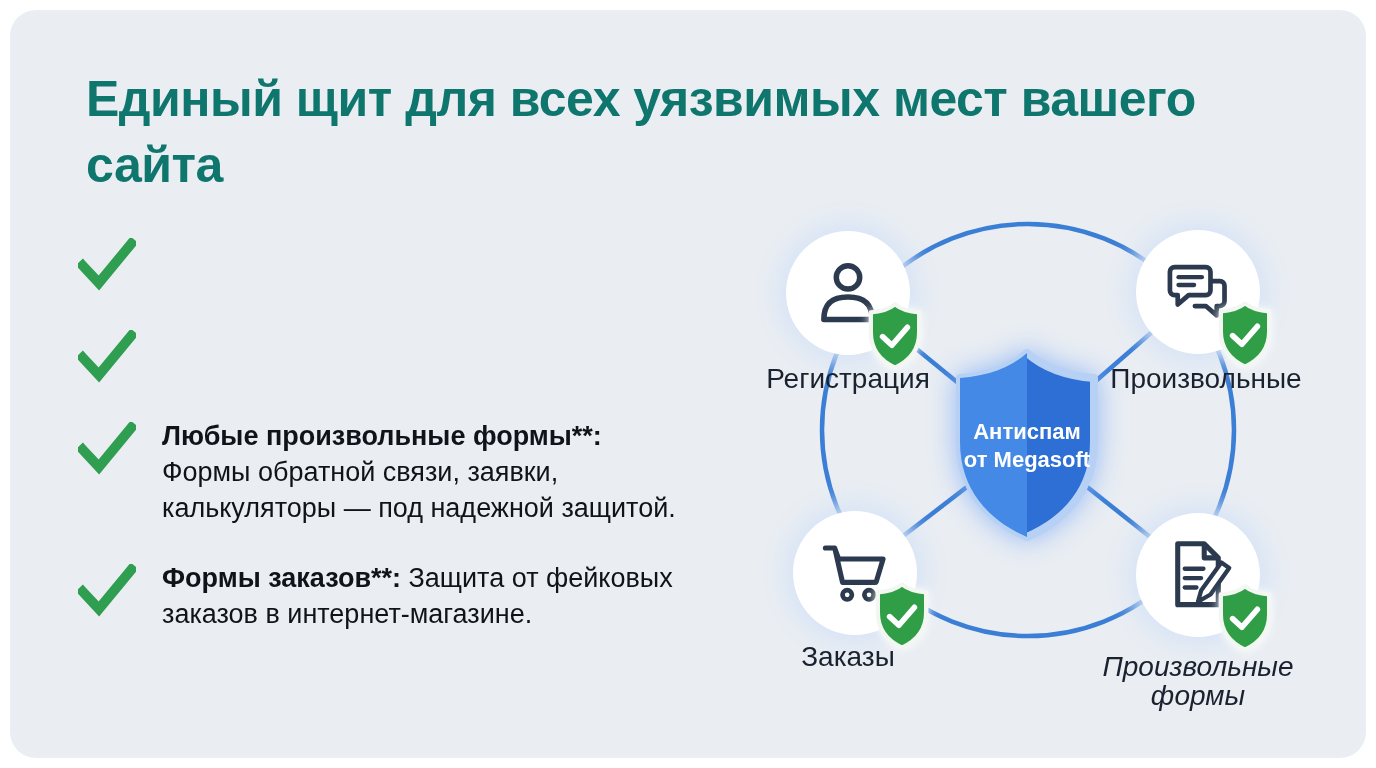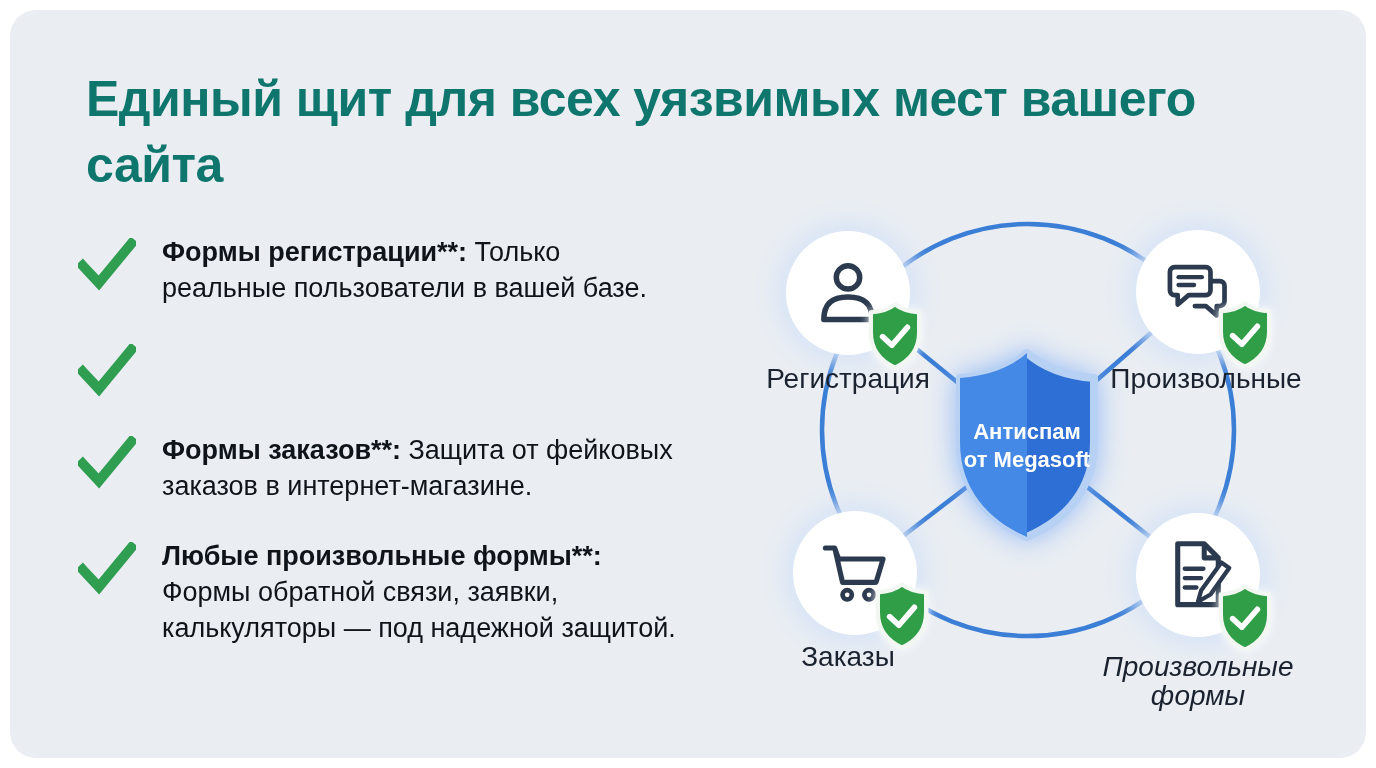--- a/index.html
+++ b/index.html
@@ -119,45 +119,43 @@
 <div class="card">
 
   <h1 class="heading">Единый щит для всех уязвимых мест вашего сайта</h1>
 
   <div class="bullets">
 
     <div class="bullet">
       <svg class="check" viewBox="0 0 100 90">
         <polyline points="8,46 36,76 92,8" fill="none" stroke="#2f9e50" stroke-width="17" stroke-linecap="square" stroke-linejoin="miter"></polyline>
       </svg>
-      <p><span class="b-bold">Формы регистрации**:</span><span class="b-text"> Только
-реальные пользователи в вашей базе.</span></p>
-    </div>
-
-    <div class="bullet">
-      <svg class="check" viewBox="0 0 100 90">
-        <polyline points="8,46 36,76 92,8" fill="none" stroke="#2f9e50" stroke-width="17" stroke-linecap="square" stroke-linejoin="miter"></polyline>
-      </svg>
-    </div>
-
-    <div class="bullet">
-      <svg class="check" viewBox="0 0 100 90">
-        <polyline points="8,46 36,76 92,8" fill="none" stroke="#2f9e50" stroke-width="17" stroke-linecap="square" stroke-linejoin="miter"></polyline>
-      </svg>
-      <p><span class="b-bold">Формы заказов**:</span><span class="b-text"> Защита от фейковых
-заказов в интернет-магазине.</span></p>
+    </div>
+
+    <div class="bullet">
+      <svg class="check" viewBox="0 0 100 90">
+        <polyline points="8,46 36,76 92,8" fill="none" stroke="#2f9e50" stroke-width="17" stroke-linecap="square" stroke-linejoin="miter"></polyline>
+      </svg>
     </div>
 
     <div class="bullet">
       <svg class="check" viewBox="0 0 100 90">
         <polyline points="8,46 36,76 92,8" fill="none" stroke="#2f9e50" stroke-width="17" stroke-linecap="square" stroke-linejoin="miter"></polyline>
       </svg>
       <p><span class="b-bold">Любые произвольные формы**:</span><span class="b-text">
 Формы обратной связи, заявки,
 калькуляторы — под надежной защитой.</span></p>
+    </div>
+
+    <div class="bullet">
+      <svg class="check" viewBox="0 0 100 90">
+        <polyline points="8,46 36,76 92,8" fill="none" stroke="#2f9e50" stroke-width="17" stroke-linecap="square" stroke-linejoin="miter"></polyline>
+      </svg>
+      <p><span class="b-bold">Формы заказов**:</span><span class="b-text"> Защита от фейковых
+заказов в интернет-магазине.</span></p>
     </div>
 
   </div>
 
   <div class="diagram">
 
     <svg class="diagram-lines" width="612" height="548" viewBox="0 0 612 548">
       <circle cx="283" cy="228" r="206" fill="none" stroke="#3b7ed6" stroke-width="4.5"></circle>
       <line x1="283" y1="238" x2="103" y2="91" stroke="#3b7ed6" stroke-width="4.5"></line>
       <line x1="283" y1="238" x2="453" y2="90" stroke="#3b7ed6" stroke-width="4.5"></line>

